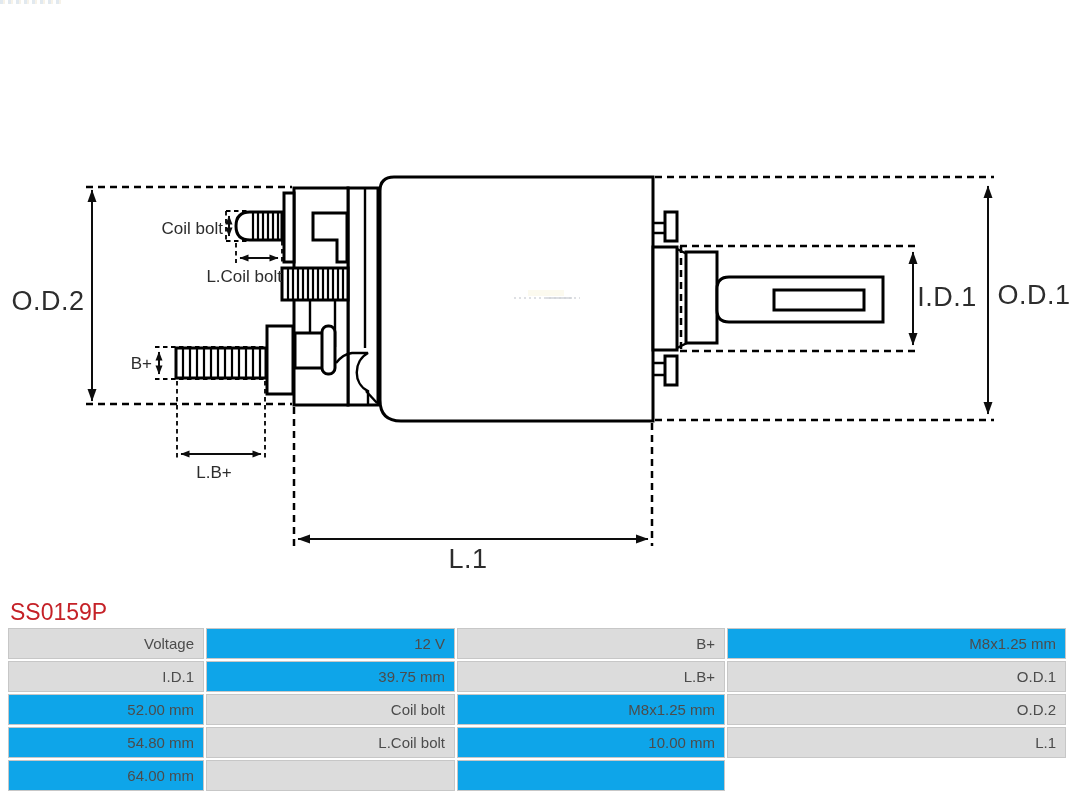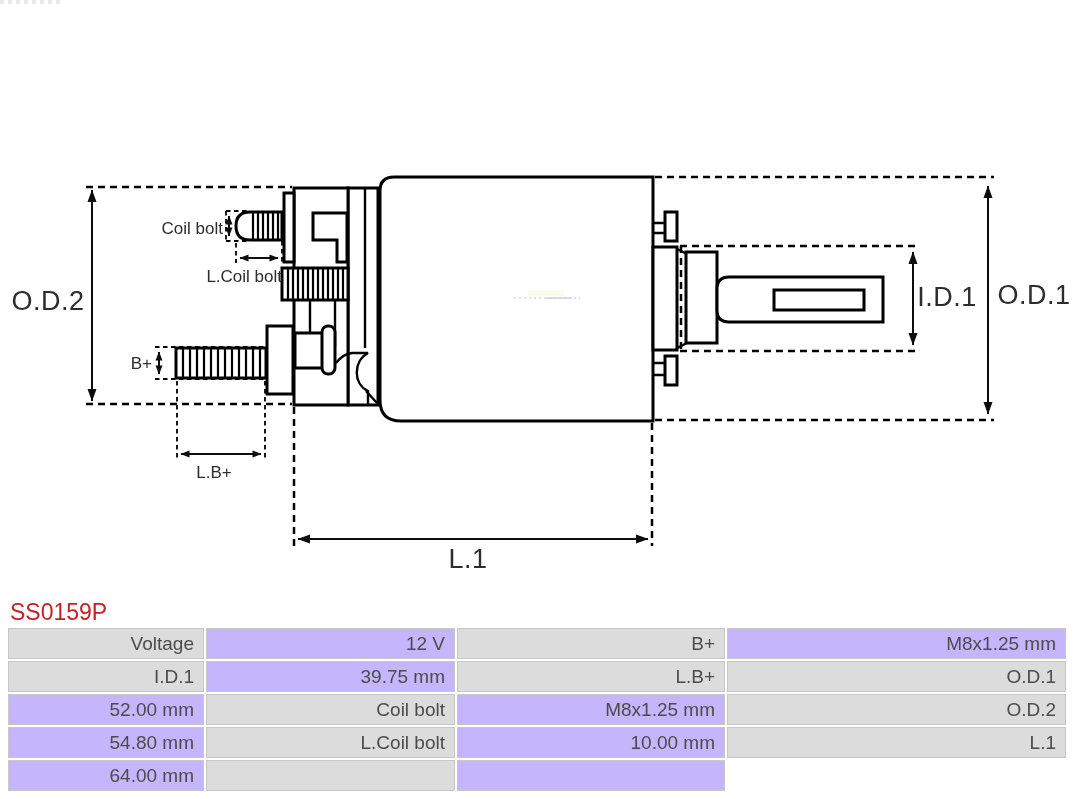--- a/index.html
+++ b/index.html
@@ -30,26 +30,26 @@
   }
   .spec-table {
     position: absolute; left: 8px; top: 628px;
     display: grid;
     grid-template-columns: 196px 249px 268px 339px;
     grid-auto-rows: 31px;
     gap: 2px;
   }
   .spec-table .cell {
     border: 1px solid #c7c7c7;
-    font-size: 19px; color: #4c4c4c;
+    font-size: 15px; color: #4c4c4c;
     text-align: right; padding-right: 9px;
     line-height: 29px; white-space: nowrap; overflow: hidden;
   }
   .spec-table .label { background: #dcdcdc; }
-  .spec-table .value { background: #c4b5fd; }
+  .spec-table .value { background: #0ea5e9; }
 </style>
 </head>
 <body>
 
 <div class="artifact-strip"></div>
 
 <svg class="diagram" width="1080" height="592" viewBox="0 0 1080 592">
   <defs>
     <marker id="ah" markerWidth="14" markerHeight="11" refX="12.5" refY="5" orient="auto-start-reverse" markerUnits="userSpaceOnUse">
       <path d="M0.5,0.5 L13,5 L0.5,9.5 Z" fill="#0d0d0d"></path>

